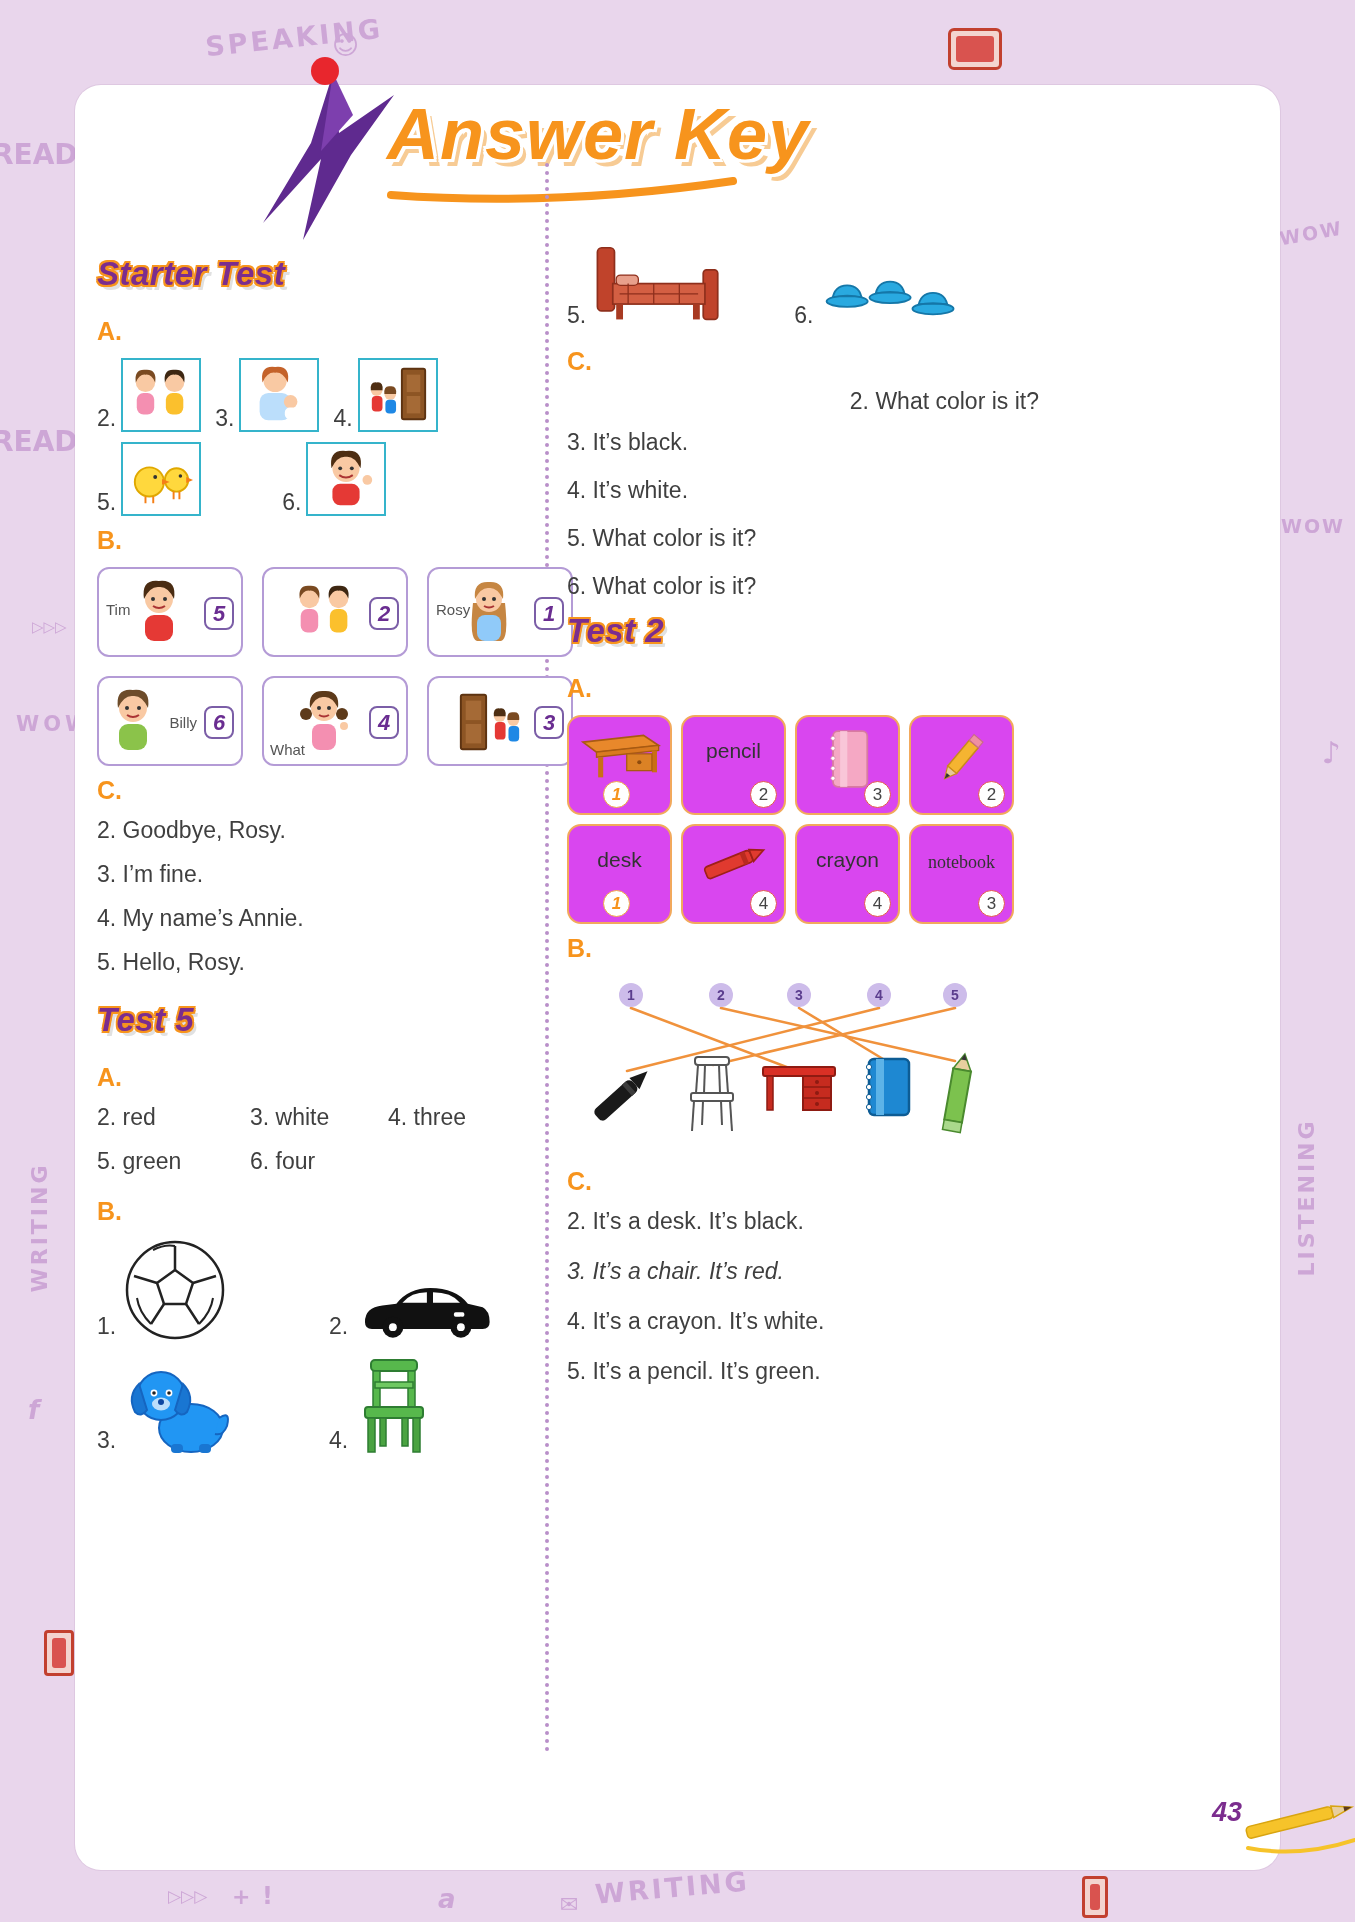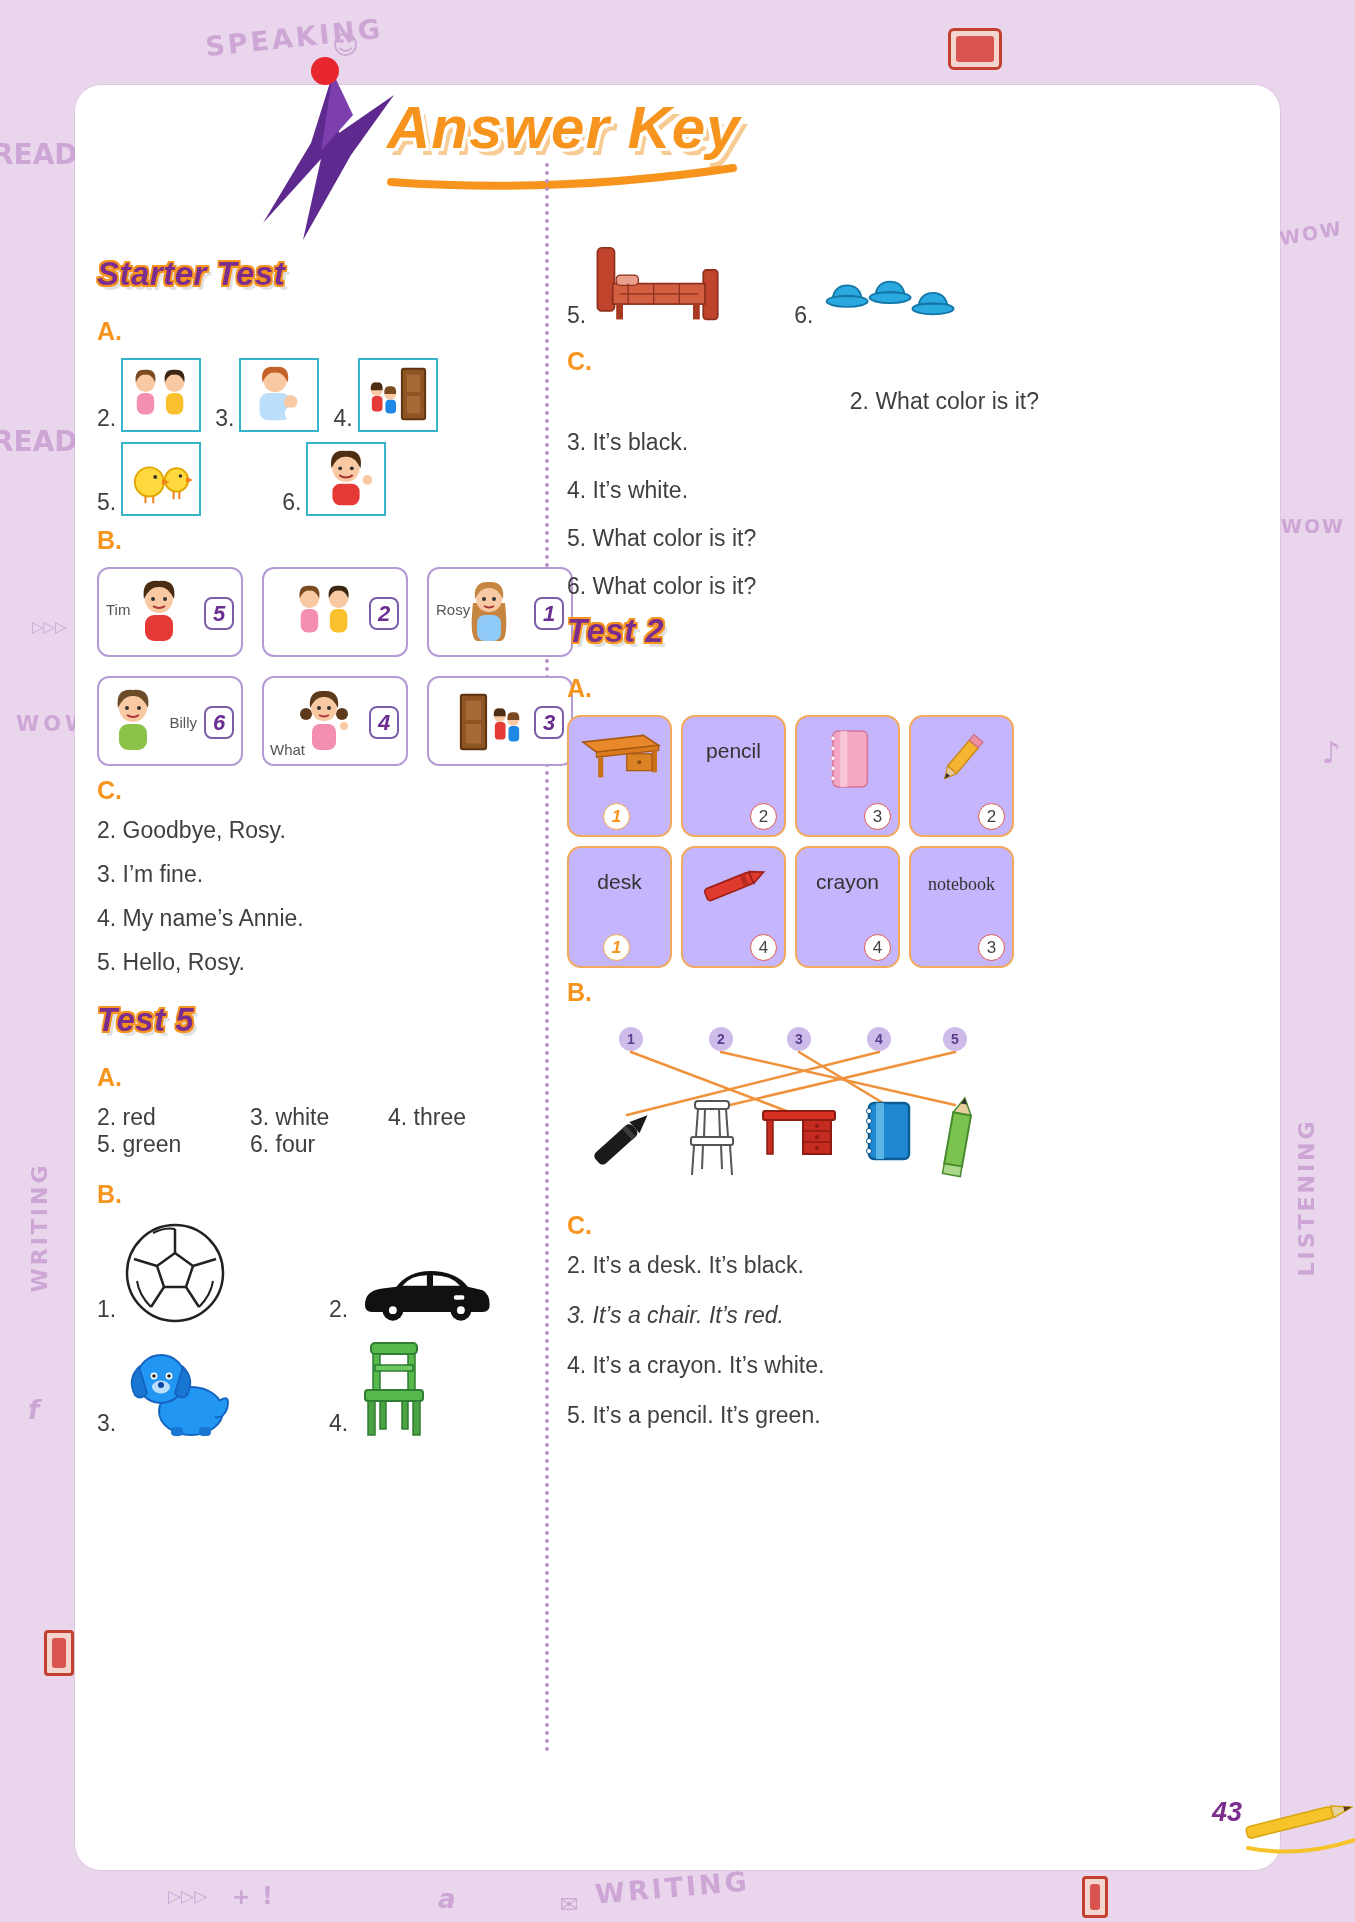--- a/index.html
+++ b/index.html
@@ -27,21 +27,21 @@
   }
   .divider {
     position:absolute; left:470px; top:78px; height:1590px;
     border-left:4px dotted #b98fc9;
   }
 
   
   .logo { position:absolute; left:186px; top:-30px; }
   .title-wrap { position:absolute; left:312px; top:8px; }
   .answer-key-title {
-    font-size:60px; font-weight:800; font-style:italic; letter-spacing:1px;
+    font-size:72px; font-weight:800; font-style:italic; letter-spacing:1px;
     color:#f7941d;
     text-shadow:
       -3px -3px 0 #fff, 3px -3px 0 #fff, -3px 3px 0 #fff, 3px 3px 0 #fff,
       0 -3px 0 #fff, 0 3px 0 #fff, -3px 0 0 #fff, 3px 0 0 #fff,
       6px 7px 0 rgba(240,160,60,.55);
   }
   .title-swoosh { display:block; margin-top:2px; }
 
   
   .col-left  { position:absolute; left:22px;  top:170px; width:452px; }
@@ -85,38 +85,38 @@
   .b-name.pos-bottom { left:6px; bottom:6px; }
   .b-chip {
     position:absolute; right:7px; top:28px; width:30px; height:33px;
     border:2px solid #7b5ea7; border-radius:8px; background:#fff;
     display:flex; align-items:center; justify-content:center;
     font-size:22px; font-weight:800; font-style:italic; color:#6a2d91;
   }
 
   
   .t1a-grid {
-    display:grid; grid-template-columns:153px 138px 160px; 
+    display:grid; grid-template-columns:153px 138px 160px; row-gap:17px;
     font-size:23px; margin-bottom:22px;
   }
 
   
   .t1b-grid { display:grid; grid-template-columns:232px 218px; row-gap:16px; align-items:end; }
   .t1b-cell { display:flex; align-items:flex-end; gap:7px; }
   .t1b-num  { font-size:23px; color:#3f3f3f; padding-bottom:2px; }
 
   
   .rc-pics { display:flex; align-items:flex-end; margin-bottom:16px; }
   .rc-pic  { display:flex; align-items:flex-end; gap:8px; }
   .rc-gap  { width:72px; }
 
   
   .t2a-grid { display:grid; grid-template-columns:repeat(4,105px); gap:9px; margin-bottom:8px; }
   .t2a-card {
-    position:relative; height:122px; background:#c4b5fd;
+    position:relative; height:100px; background:#d946ef;
     border:2.5px solid #f2a95c; border-radius:14px;
   }
   .t2a-word { display:block; text-align:center; margin-top:22px; font-size:21px; color:#333; }
   .t2a-word.small { font-size:18px; margin-top:26px;font-family:Liberation Serif, serif; }
   .t2a-card svg.centered { display:block; margin:8px auto 0; }
   .t2a-num {
     position:absolute; bottom:5px; right:7px; width:27px; height:27px;
     border:1.6px solid #e2574c; border-radius:50%; background:#fff;
     display:flex; align-items:center; justify-content:center;
     font-size:17px; color:#444;

